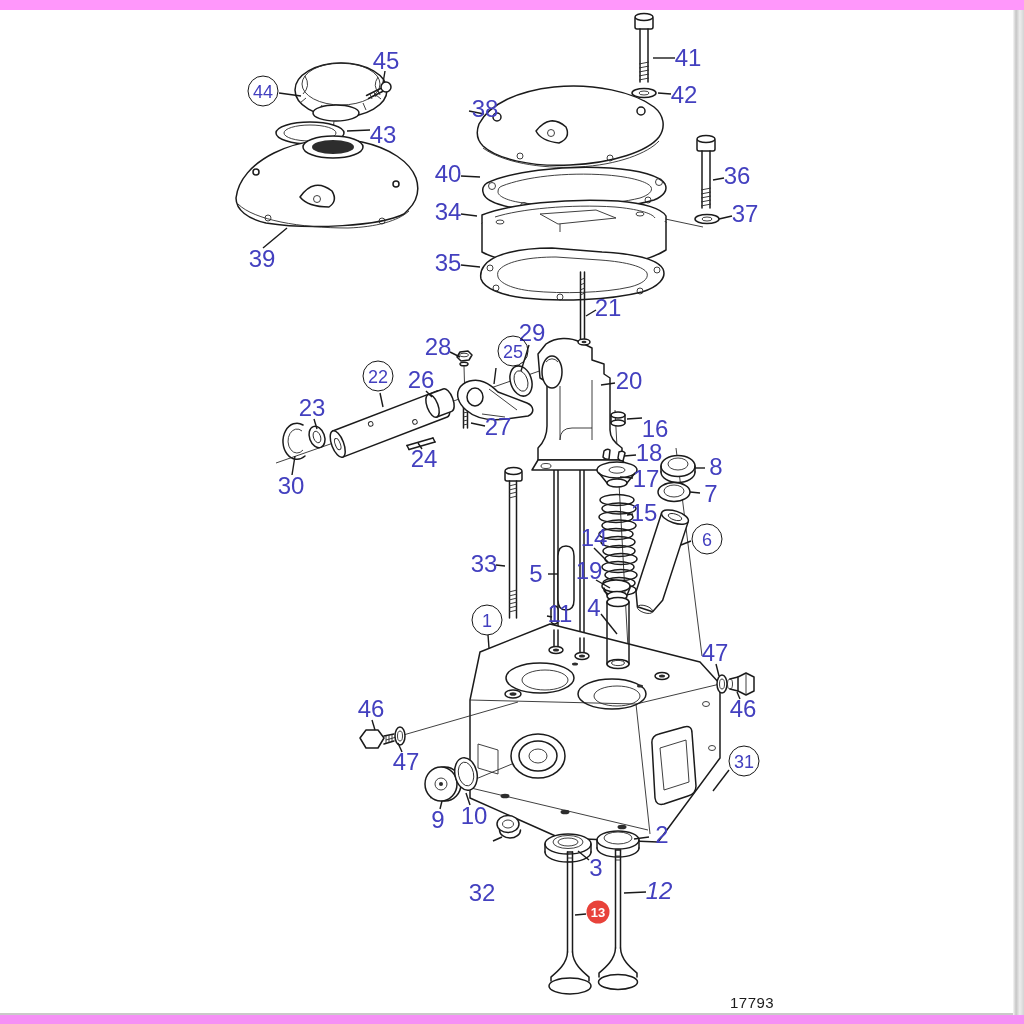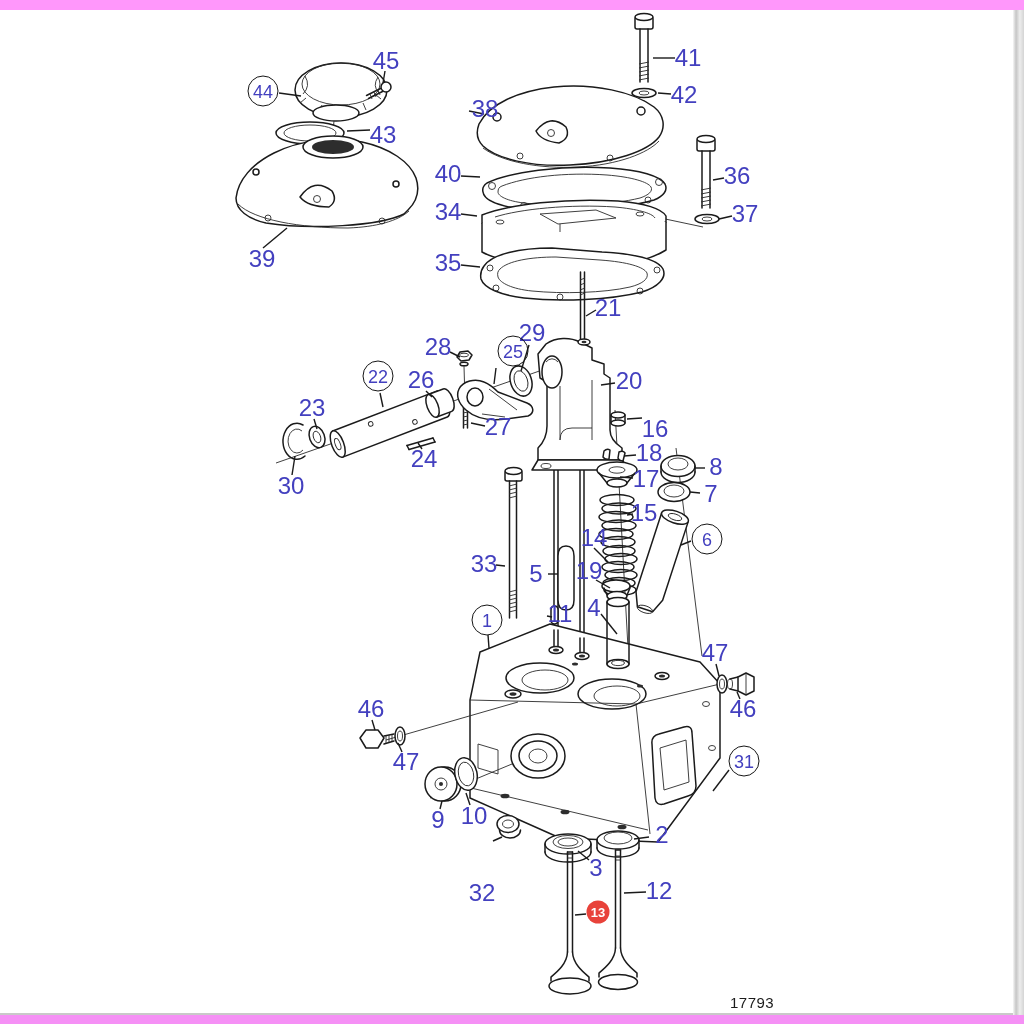--- a/index.html
+++ b/index.html
@@ -543,21 +543,21 @@
       <div class="callout " style="left: 715px; top: 653px;">47</div>
       <div class="callout " style="left: 743px; top: 709px;">46</div>
       <div class="callout " style="left: 371px; top: 709px;">46</div>
       <div class="callout " style="left: 406px; top: 762px;">47</div>
       <div class="callout circled" style="left: 744px; top: 761px;">31</div>
       <div class="callout " style="left: 438px; top: 820px;">9</div>
       <div class="callout " style="left: 474px; top: 816px;">10</div>
       <div class="callout " style="left: 482px; top: 881px; margin-top: 12px;">32</div>
       <div class="callout " style="left: 662px; top: 835px;">2</div>
       <div class="callout " style="left: 596px; top: 868px;">3</div>
-      <div class="callout " style="left: 659px; top: 891px;">12</div>
+      <div class="callout " style="left: 659px; top: 891px; font-style: italic;">12</div>
       <div class="callout highlight" style="left: 598px; top: 912px;">13</div>
     </div>
 
   <div class="fig-num">17793</div>
 
   <div class="top-bar" style="background: rgb(255, 151, 251);"></div>
   <div class="bottom-rule" style="background: rgb(201, 201, 201);"></div>
   <div class="bottom-bar" style="background: rgb(245, 144, 245);"></div>
   <div class="right-edge"></div>
 </div>

